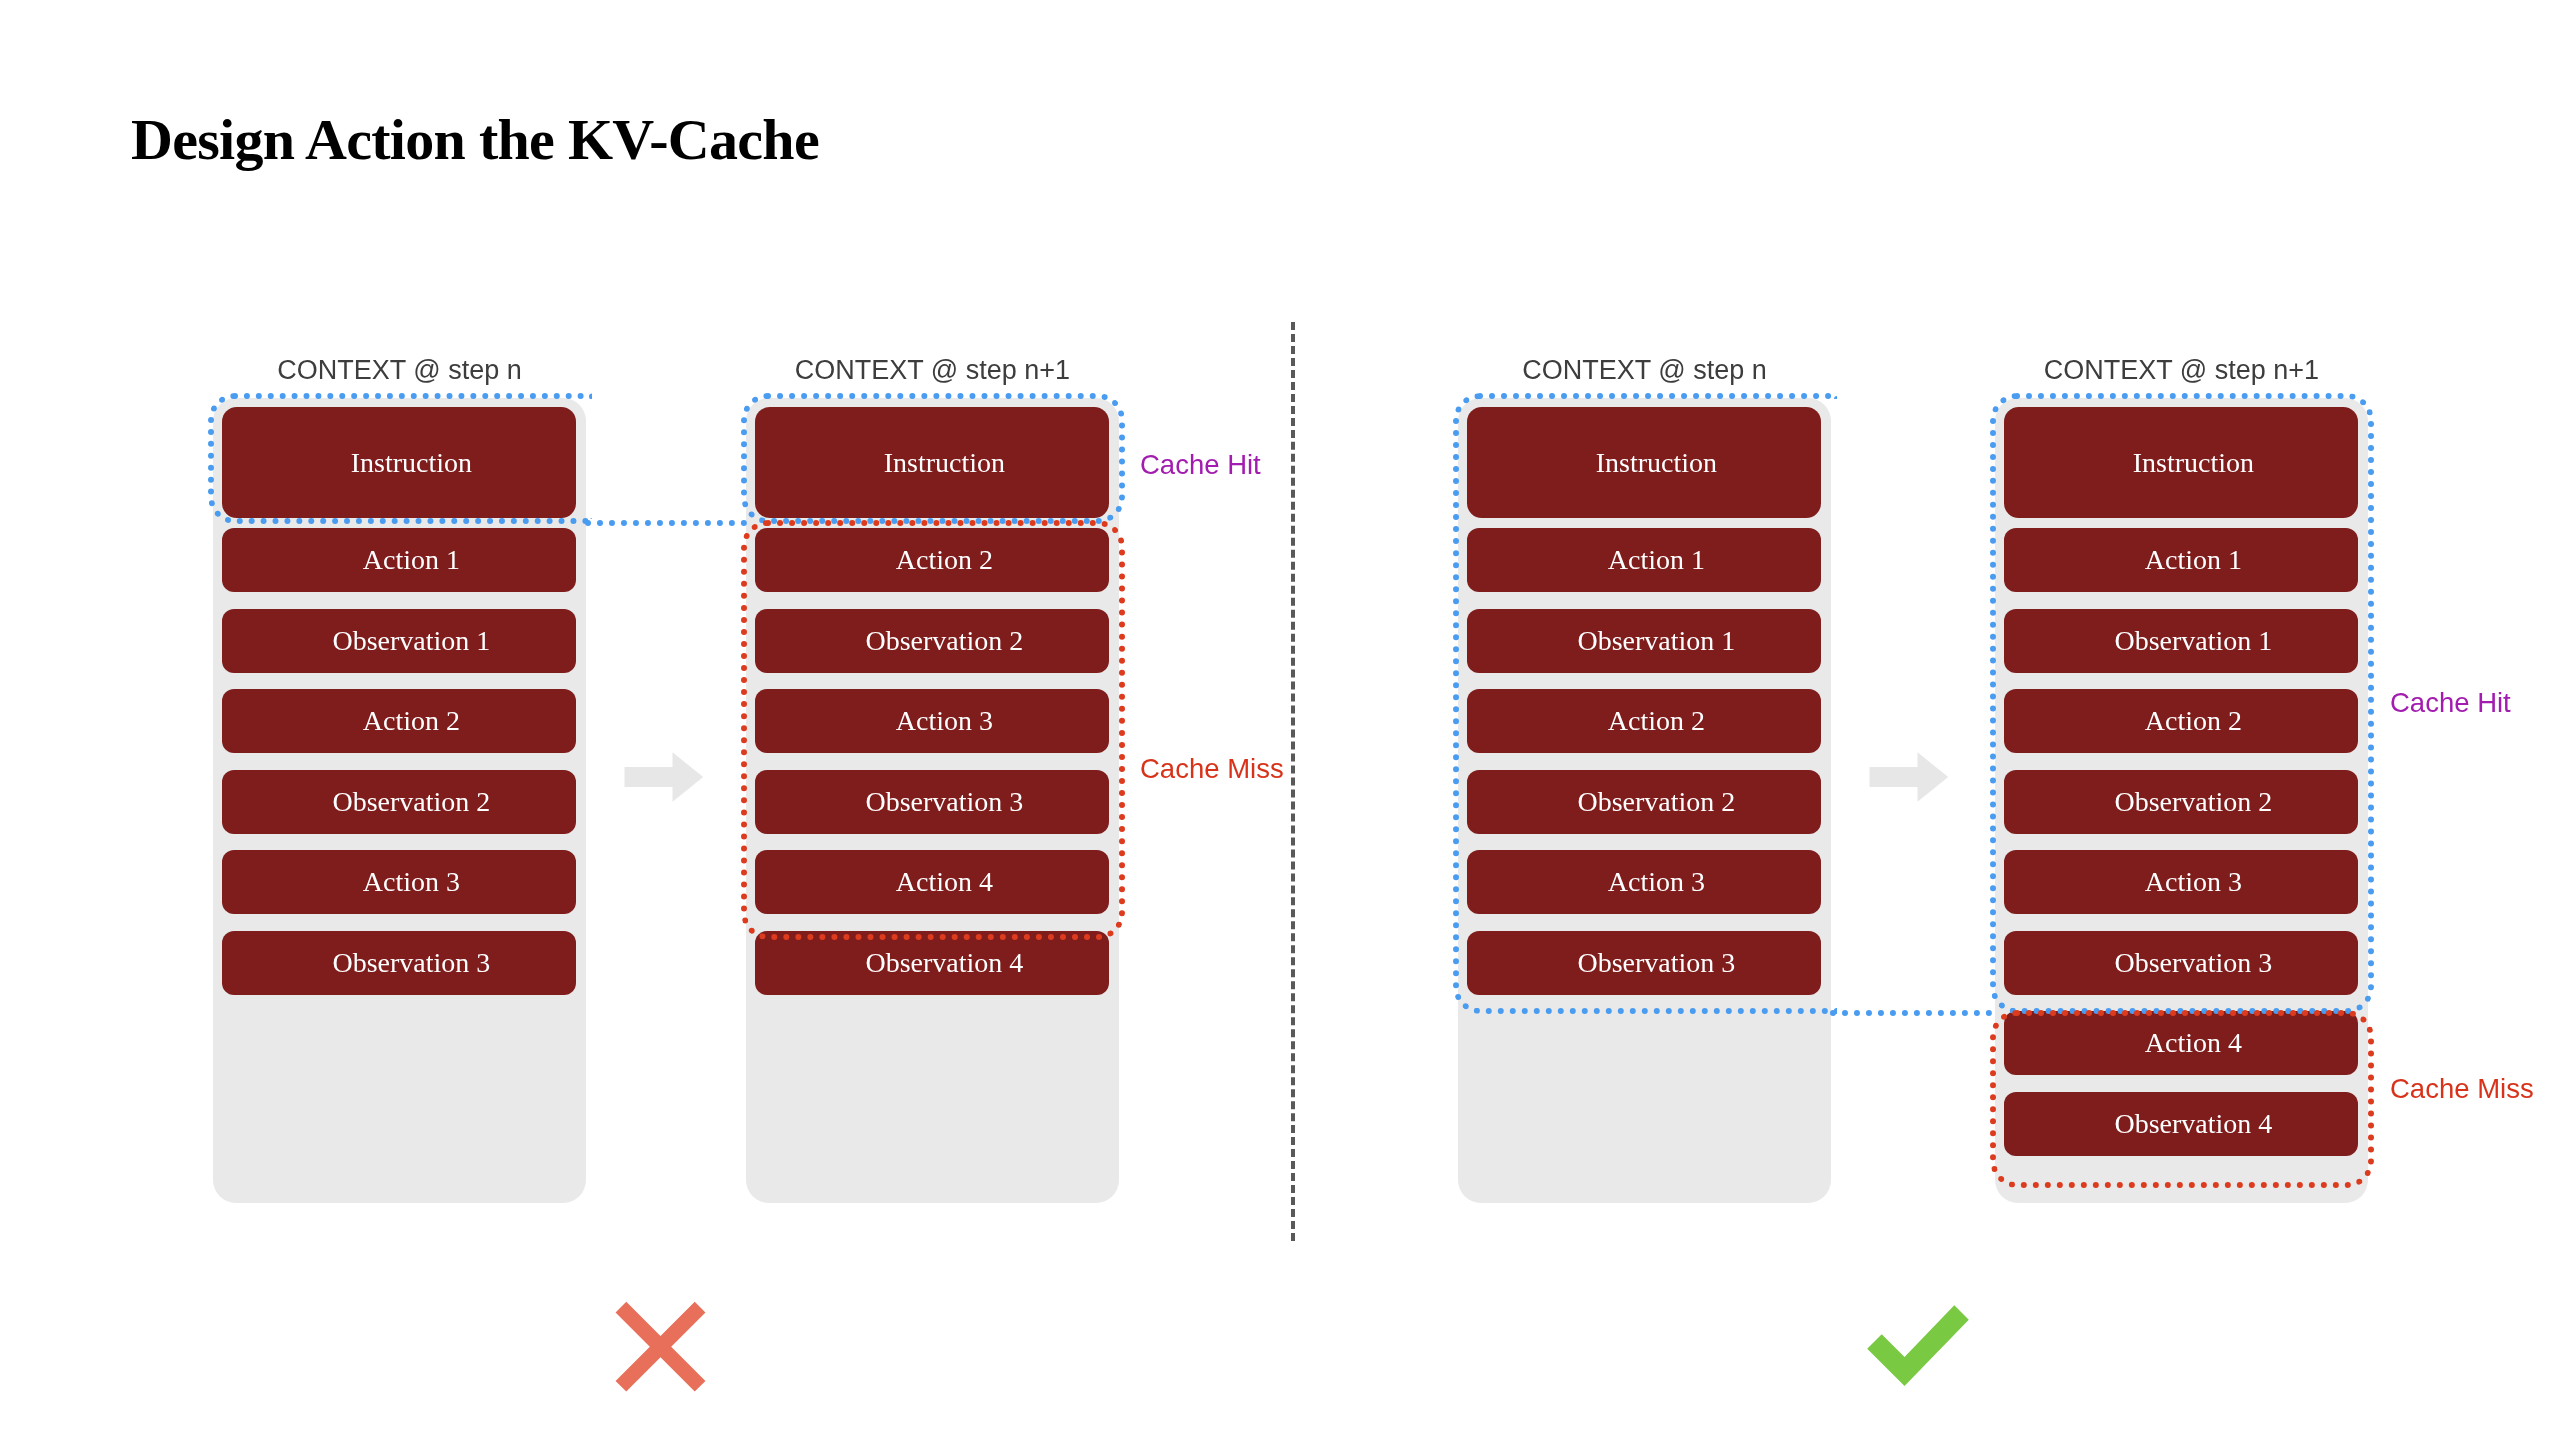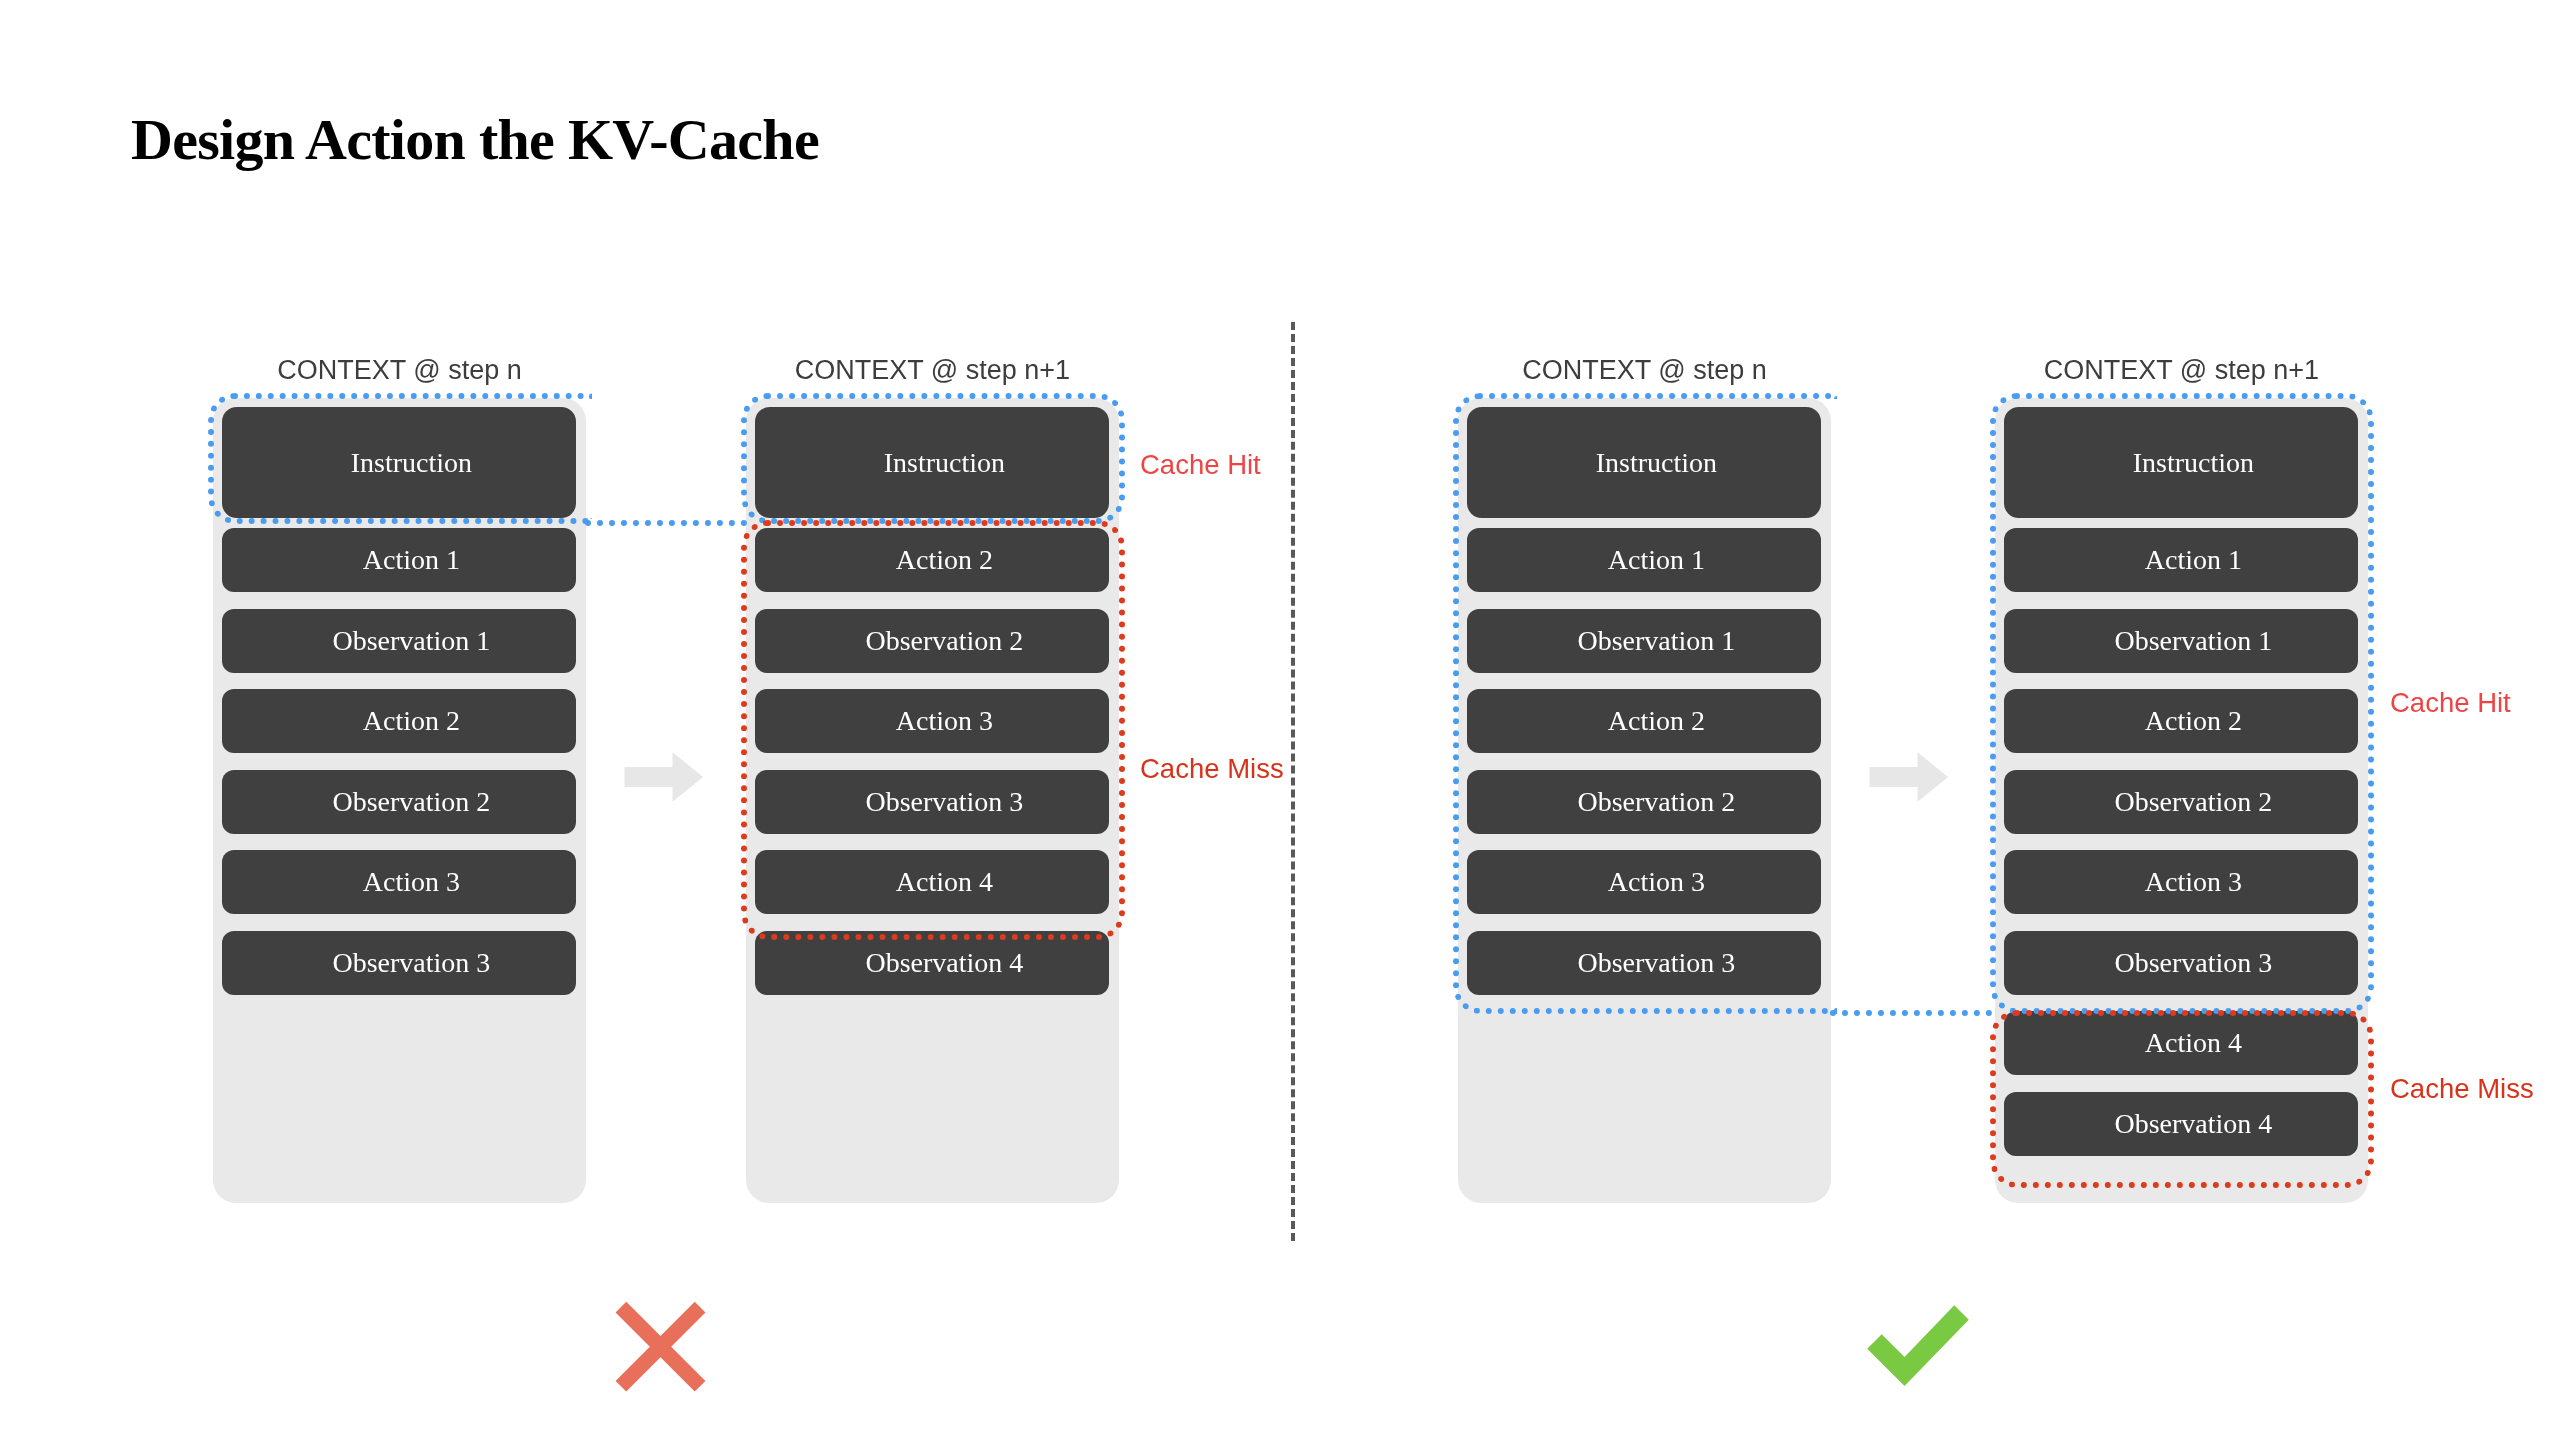--- a/index.html
+++ b/index.html
@@ -62,21 +62,21 @@
     position: absolute;
     background: #e9e9e9;
     border-radius: 23px;
     box-sizing: border-box;
     padding: 0;
   }
 
   
   .chip {
     position: absolute;
-    background: #404040;
+    background: #7f1d1d;
     border-radius: 12px;
     color: #ffffff;
     font-family: "Liberation Serif", serif;
     font-size: 28px;
     display: flex;
     align-items: center;
     justify-content: center;
     box-sizing: border-box;
     white-space: nowrap;
     padding-left: 24px;
@@ -98,21 +98,21 @@
     border-radius: 27px;
   }
 
   
   .annot {
     position: absolute;
     font-family: "Liberation Sans", sans-serif;
     font-size: 27.5px;
     white-space: nowrap;
   }
-  .annot.hit  { color: #ef4444; }
+  .annot.hit  { color: #a21caf; }
   .annot.miss { color: #d8331a; }
 
   
   .arrow {
     position: absolute;
   }
 
   
   .verdict { position: absolute; }
 </style>

